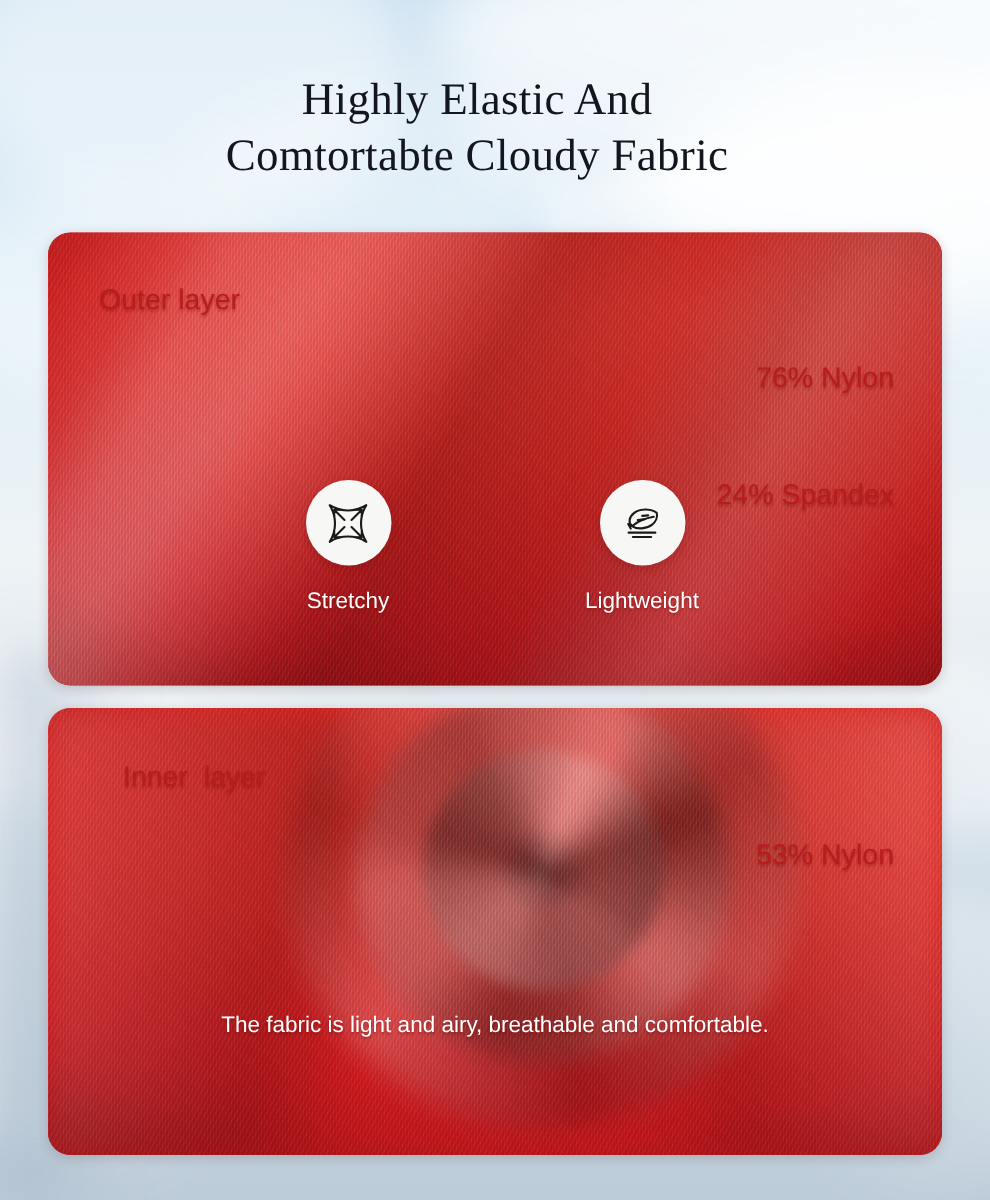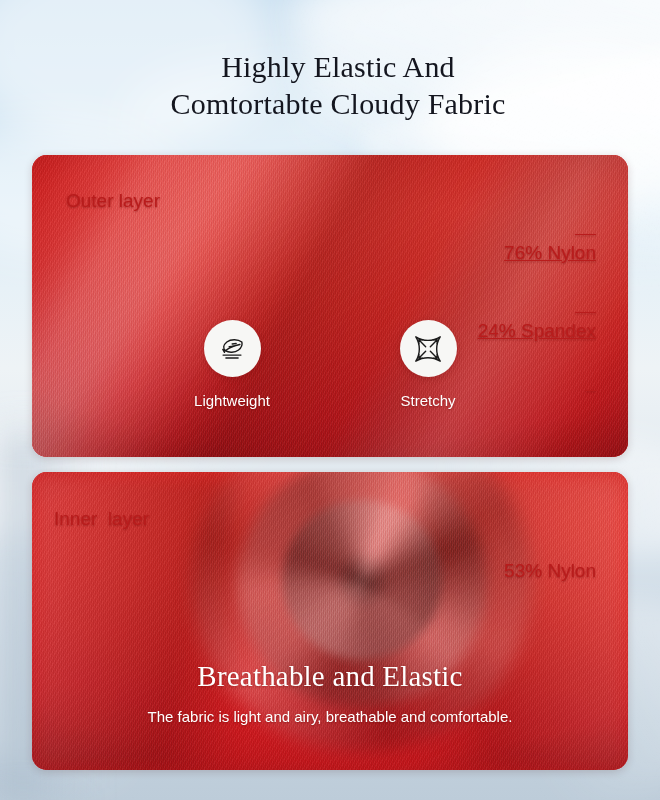--- a/index.html
+++ b/index.html
@@ -57,21 +57,21 @@
   .shade-l{
     position:absolute;left:0;top:430px;width:90px;height:370px;
     background:linear-gradient(90deg,rgba(150,170,190,.5),rgba(150,170,190,0));
     filter:blur(18px);
   }
 
   
   .title{
     position:absolute;left:0;top:48px;width:636px;text-align:center;
     font-family:"Liberation Serif",serif;
-    font-size:30px;line-height:37px;color:#14161f;letter-spacing:.2px;padding-left:20px;
+    font-size:30px;line-height:37px;color:#14161f;letter-spacing:.2px;
   }
   .title div{white-space:pre;}
 
   
   .panel{
     position:absolute;left:32px;width:596px;border-radius:15px;overflow:hidden;
     background:#de1f22;
     box-shadow:0 2px 8px rgba(60,20,20,.18);
   }
   .panel-outer{top:155px;height:302px;}
@@ -145,22 +145,22 @@
   .fold-r{position:absolute;right:0;top:0;width:210px;height:298px;
     background:linear-gradient(255deg, rgba(255,255,255,.16), rgba(0,0,0,.14) 70%, rgba(0,0,0,0));
     filter:blur(10px);}
 
   
   .p-text{position:absolute;z-index:6;color:#b91c1c;text-shadow:0 1px 2px rgba(110,10,10,.45);}
   .layer-label{font-size:19px;white-space:pre;}
   .comp{font-size:19px;line-height:26px;text-align:right;white-space:pre;}
 
   .lbl-outer{left:66px;top:190px;}
-  .comp-outer{right:64px;top:188px;text-decoration:underline;}
-  .lbl-inner{left:54px;top:508px;}
+  .comp-outer{right:64px;top:188px;}
+  .lbl-inner{left:82px;top:508px;}
   .comp-inner{right:64px;top:506px;}
 
   
   .features{position:absolute;left:32px;top:320px;width:596px;z-index:7;
     display:flex;justify-content:center;gap:86px;}
   .feature{width:110px;display:flex;flex-direction:column;align-items:center;}
   .badge{width:57px;height:57px;border-radius:50%;background:#f7f7f5;
     display:flex;align-items:center;justify-content:center;
     box-shadow:0 2px 6px rgba(90,10,10,.22);}
   .badge svg{display:block;}
@@ -208,53 +208,53 @@
     <div class="vig"></div>
   </div>
 
   <div class="p-text layer-label lbl-outer">Outer layer</div>
   <div class="p-text comp comp-outer">
     <div>76% Nylon</div>
     <div>24% Spandex</div>
   </div>
 
   <div class="features">
+
+    <div class="feature">
+      <div class="badge">
+        <span>
+          <svg width="30" height="30" viewBox="0 0 32 32" fill="none" stroke="#1a1a1a" stroke-width="1.5" stroke-linecap="round" stroke-linejoin="round">
+            <path d="M3 3 C11 8 21 8 29 3 C24 11 24 21 29 29 C21 24 11 24 3 29 C8 21 8 11 3 3 Z"></path>
+            <path d="M13.5 13.5 L6.2 6.2 M6.2 6.2 L10.3 6.2 M6.2 6.2 L6.2 10.3"></path>
+            <path d="M18.5 13.5 L25.8 6.2 M25.8 6.2 L21.7 6.2 M25.8 6.2 L25.8 10.3"></path>
+            <path d="M13.5 18.5 L6.2 25.8 M6.2 25.8 L10.3 25.8 M6.2 25.8 L6.2 21.7"></path>
+            <path d="M18.5 18.5 L25.8 25.8 M25.8 25.8 L21.7 25.8 M25.8 25.8 L25.8 21.7"></path>
+          </svg>
+        </span>
+      </div>
+      <div class="feat-label">Stretchy</div>
+    </div>
 
     <div class="feature">
       <div class="badge">
         <span>
           <svg width="30" height="30" viewBox="0 0 32 32" fill="none" stroke="#1a1a1a" stroke-width="1.5" stroke-linecap="round" stroke-linejoin="round">
             <path d="M26.5 8.5 C22.5 5.5 15 5 10.5 8.5 C6.5 11.6 6.2 15.8 9 17.8
                      C12.5 20.3 19 20 23 17 C26 14.7 27.2 11.2 26.5 8.5 Z"></path>
             <path d="M9.6 17.4 C13 14.6 18.5 12.2 24.4 11.2"></path>
             <path d="M13 13.6 L17.6 13.0 M16.2 10.6 L20.4 10.2"></path>
             <path d="M9.2 17.9 L6.2 16.4 L8.0 19.6"></path>
             <path d="M6.5 22.5 H25.5"></path>
             <path d="M9.5 25.6 H22.5"></path>
           </svg>
         </span>
       </div>
       <div class="feat-label">Lightweight</div>
     </div>
 
-    <div class="feature">
-      <div class="badge">
-        <span>
-          <svg width="30" height="30" viewBox="0 0 32 32" fill="none" stroke="#1a1a1a" stroke-width="1.5" stroke-linecap="round" stroke-linejoin="round">
-            <path d="M3 3 C11 8 21 8 29 3 C24 11 24 21 29 29 C21 24 11 24 3 29 C8 21 8 11 3 3 Z"></path>
-            <path d="M13.5 13.5 L6.2 6.2 M6.2 6.2 L10.3 6.2 M6.2 6.2 L6.2 10.3"></path>
-            <path d="M18.5 13.5 L25.8 6.2 M25.8 6.2 L21.7 6.2 M25.8 6.2 L25.8 10.3"></path>
-            <path d="M13.5 18.5 L6.2 25.8 M6.2 25.8 L10.3 25.8 M6.2 25.8 L6.2 21.7"></path>
-            <path d="M18.5 18.5 L25.8 25.8 M25.8 25.8 L21.7 25.8 M25.8 25.8 L25.8 21.7"></path>
-          </svg>
-        </span>
-      </div>
-      <div class="feat-label">Stretchy</div>
-    </div>
-
 
   </div>
 
   <div class="panel panel-inner">
     <div class="fab-base"></div>
     <div class="fold-l"></div>
     <div class="fold-r"></div>
     <div class="swirl"></div>
     <div class="swirl2"></div>
     <div class="swirl3"></div>
@@ -263,17 +263,16 @@
     <div class="rib"></div>
     <div class="vig"></div>
   </div>
 
   <div class="p-text layer-label lbl-inner">Inner  layer</div>
   <div class="p-text comp comp-inner">
     <div>53% Nylon</div>
   </div>
 
   <div class="caption-wrap">
-    <div class="cap-main">Breathable and Elastic</div>
     <div class="cap-sub">The fabric is light and airy, breathable and comfortable.</div>
   </div>
 
 </div>
 
 </body></html>

